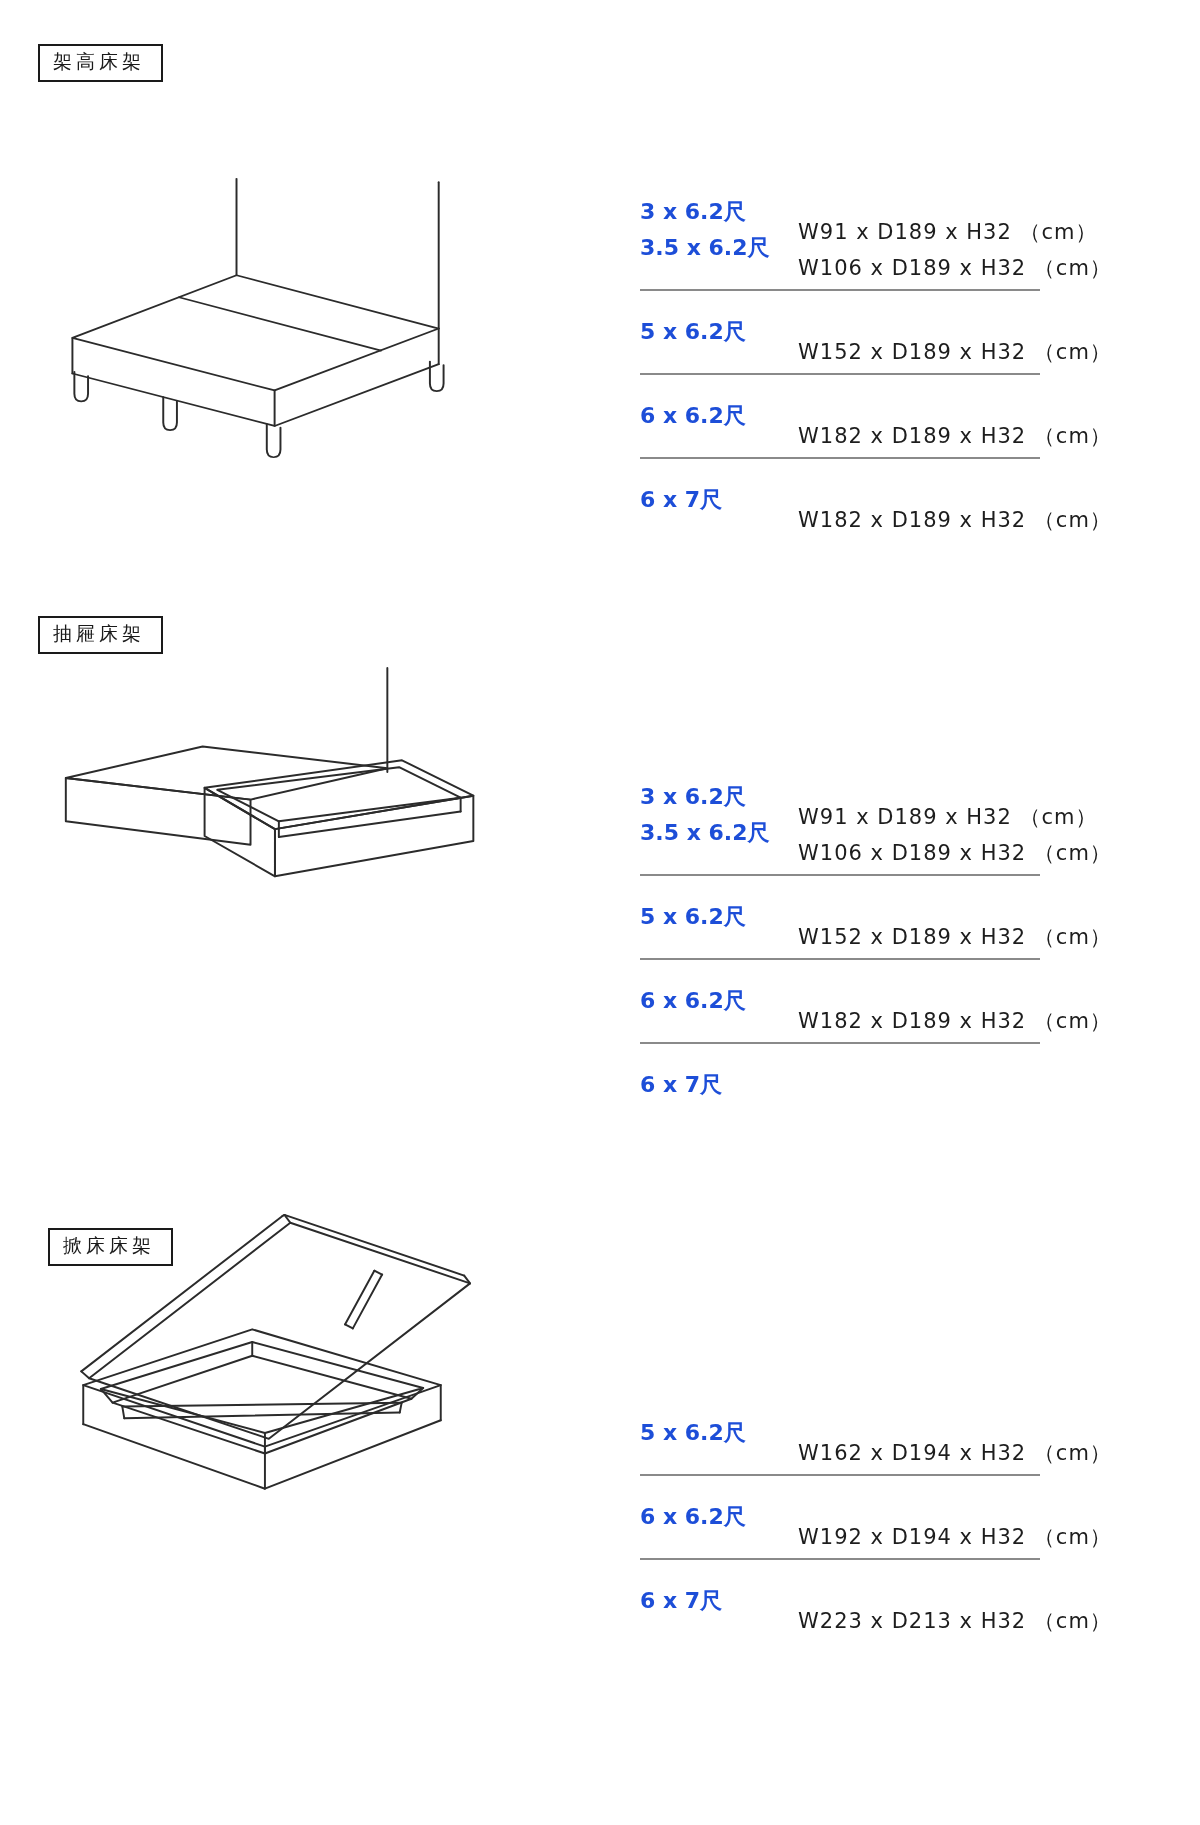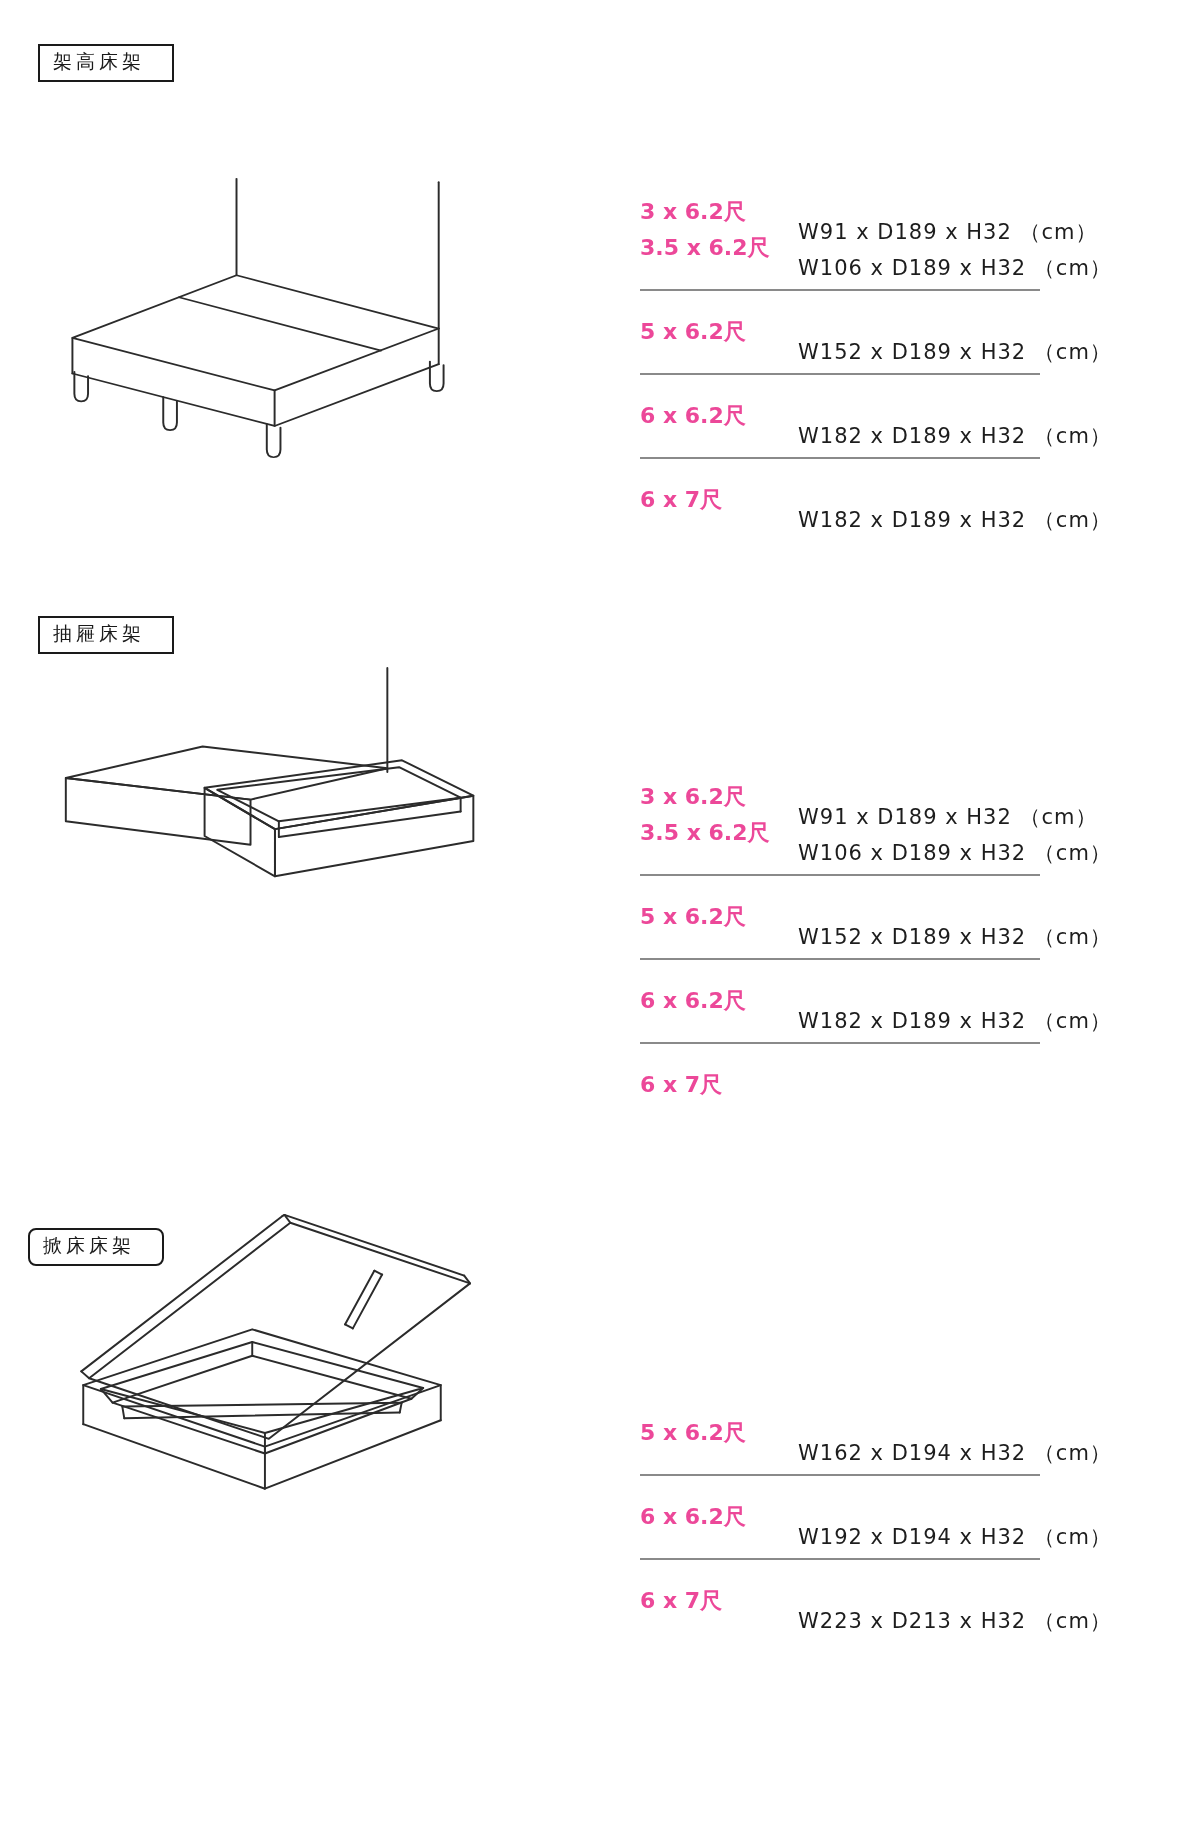--- a/index.html
+++ b/index.html
@@ -2,52 +2,52 @@
 <html><head>
 <meta charset="utf-8">
 <style>
   html,body{margin:0;padding:0;background:#ffffff;}
   body{width:1200px;height:1825px;font-family:"Liberation Sans","DejaVu Sans",sans-serif;}
   .page{position:relative;width:1200px;height:1825px;background:#fff;overflow:hidden;}
 
   .label-box{
     position:absolute;
     border:2px solid #1a1a1a;
-    padding:6px 27px 7px 13px;
+    padding:6px 16px 7px 13px;
     font-size:19px;
     letter-spacing:4px;
     color:#1a1a1a;
     background:#fff;
     line-height:1.1;
     white-space:nowrap;
   }
 
   .illus{position:absolute;}
   .illus path{fill:none;stroke:#2b2b2b;stroke-width:2;stroke-linejoin:round;stroke-linecap:round;}
 
   .spec-table{position:absolute;left:640px;width:400px;}
   .spec-row{height:36px;display:flex;align-items:center;}
   .spec-size{
     width:158px;flex:0 0 158px;
-    font-weight:700;font-size:22px;color:#ec4899;
+    font-weight:700;font-size:22px;color:#1d4ed8;
     font-family:"DejaVu Sans","Liberation Sans",sans-serif;
     white-space:nowrap;
   }
   .spec-dims{
     font-size:21px;color:#1d1d1d;letter-spacing:1px;
     font-family:"DejaVu Sans","Liberation Sans",sans-serif;
     white-space:nowrap;
     margin-top:40px;
   }
   .spec-divider{border-top:2px solid #8a8a8a;height:0;margin:23px 0;}
 
   
   #label-0{left:38px;top:44px;}
   #label-1{left:38px;top:616px;text-align:right;}
-  #label-2{left:28px;top:1228px;border-radius:8px;}
+  #label-2{left:48px;top:1228px;}
   #table-0{top:194px;}
   #table-1{top:779px;}
   #table-2{top:1415px;}
   #illus-0{left:48px;top:172px;width:420px;height:292px;}
   #illus-1{left:58px;top:662px;width:430px;height:290px;}
   #illus-2{left:52px;top:1168px;width:420px;height:352px;}
 </style>
 </head>
 <body>
 

